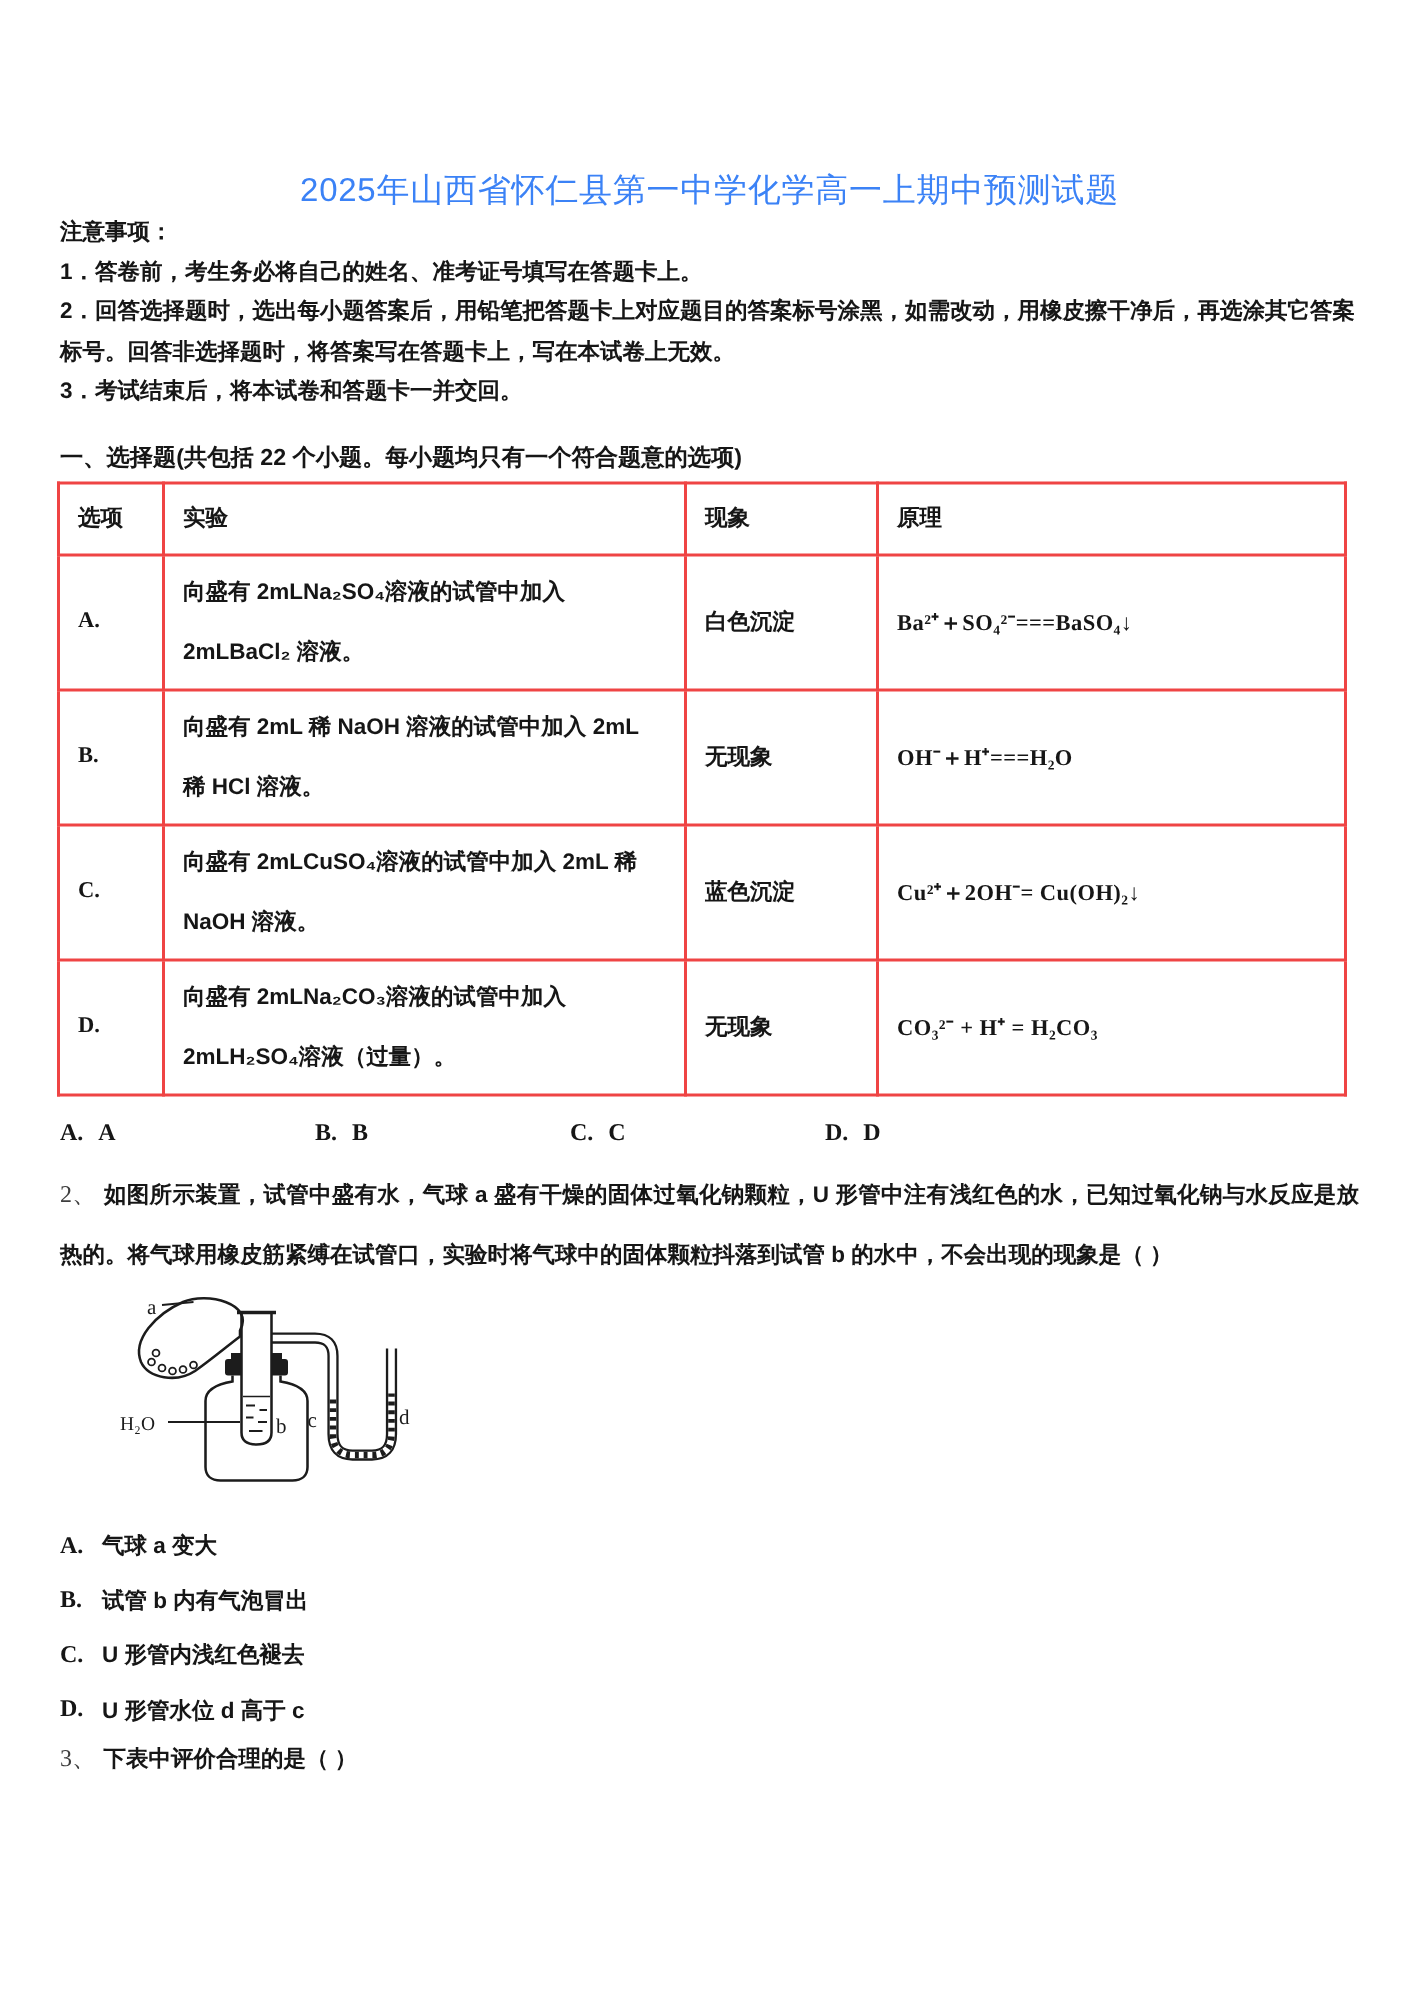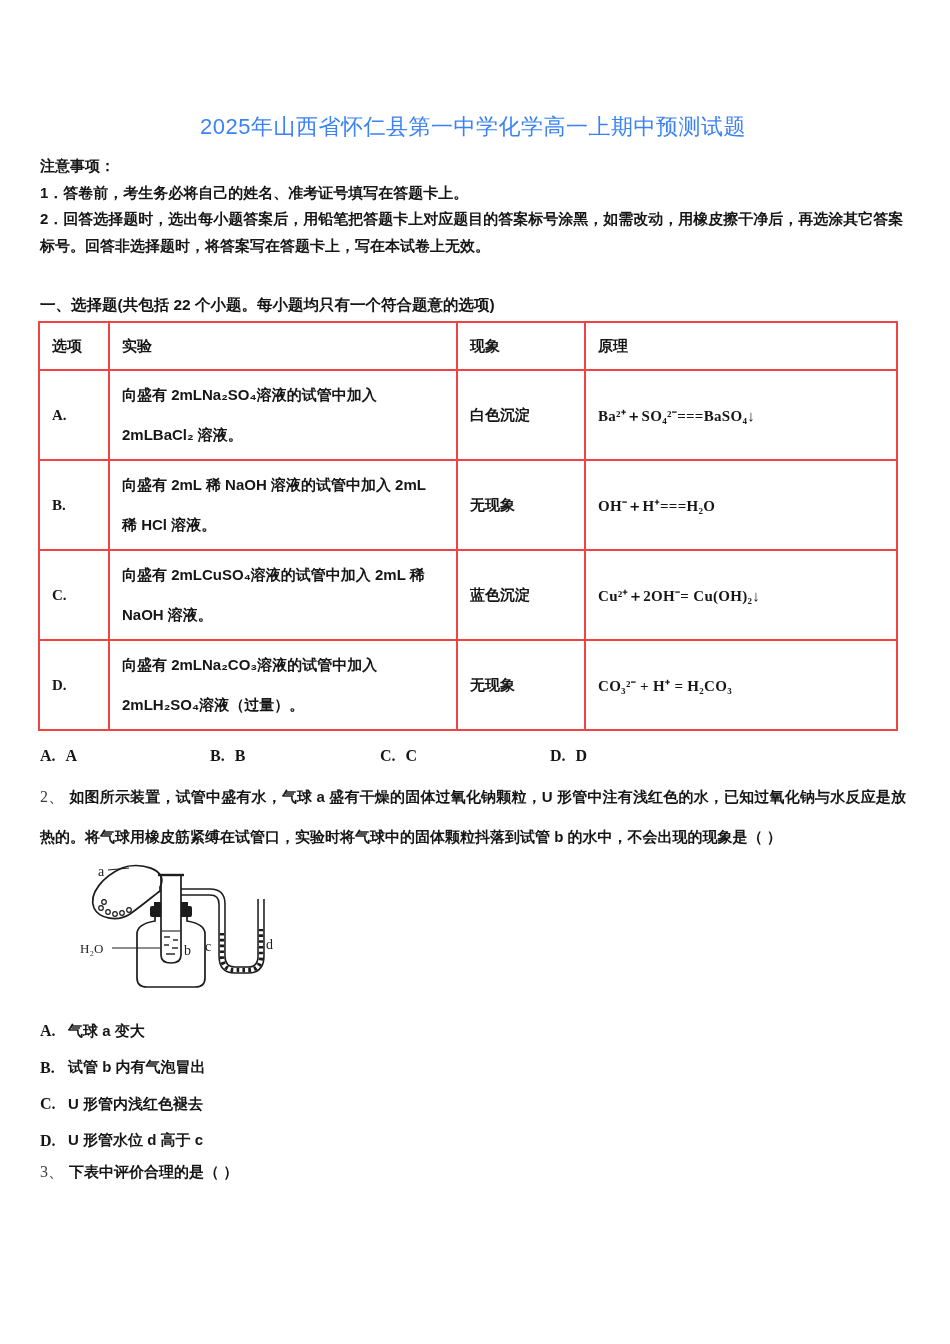--- a/index.html
+++ b/index.html
@@ -5,23 +5,23 @@
   html,body{margin:0;padding:0;}
   body{
     width:950px;height:1344px;background:#ffffff;color:#161616;
     font-family:"Liberation Sans",sans-serif;overflow:hidden;
   }
   .page{box-sizing:border-box;width:950px;height:1344px;padding:112px 44px 0 40px;}
   .title{
     margin:0;font-size:22px;font-weight:400;text-align:center;letter-spacing:.5px;
     font-family:"Liberation Sans",sans-serif;color:#3b82f6;
   }
-  .notice{margin-top:11px;font-size:15px;line-height:26.5px;font-weight:600;}
+  .notice{font-size:15px;line-height:26.5px;font-weight:600;}
   .notice-heading{font-weight:700;}
-  .section-heading{margin-top:36px;font-size:15.5px;font-weight:700;}
+  .section-heading{margin-top:20px;font-size:15.5px;font-weight:700;}
   .question{font-size:15px;font-weight:600;margin-top:3px;}
   .qnum{font-family:"Liberation Serif",serif;font-weight:400;color:#3e3e3e;margin-right:5px;font-size:16px;}
   table.exp{border-collapse:collapse;table-layout:fixed;width:858px;margin:5px 0 0 -2px;}
   table.exp th,table.exp td{border:2px solid #ef4444;box-sizing:border-box;}
   table.exp th{height:48px;text-align:left;vertical-align:middle;padding:0 12px;font-size:15px;font-weight:600;}
   table.exp td{height:84px;vertical-align:middle;padding:4px 12px;font-size:15px;}
   td.opt-cell{font-family:"Liberation Serif",serif;font-weight:700;font-size:16px;}
   td.exp-cell{font-weight:600;line-height:40px;}
   td.phen-cell{font-weight:600;}
   td.prin-cell{font-family:"Liberation Serif",serif;font-weight:700;font-size:16px;letter-spacing:.3px;margin-top:42px;}
@@ -40,20 +40,21 @@
 <body>
 
 <div class="page">
 
   <h1 class="title">2025年山西省怀仁县第一中学化学高一上期中预测试题</h1>
 
   <div class="notice">
     <div class="notice-heading">注意事项：</div>
     <div class="notice-item">1．答卷前，考生务必将自己的姓名、准考证号填写在答题卡上。</div>
     <div class="notice-item">2．回答选择题时，选出每小题答案后，用铅笔把答题卡上对应题目的答案标号涂黑，如需改动，用橡皮擦干净后，再选涂其它答案标号。回答非选择题时，将答案写在答题卡上，写在本试卷上无效。</div>
+    <div class="notice-item">3．考试结束后，将本试卷和答题卡一并交回。</div>
   </div>
 
   <div class="section-heading">一、选择题(共包括 22 个小题。每小题均只有一个符合题意的选项)</div>
 
 
   <table class="exp">
     <colgroup>
       <col style="width:70px">
         <col style="width:348px">
         <col style="width:128px">

